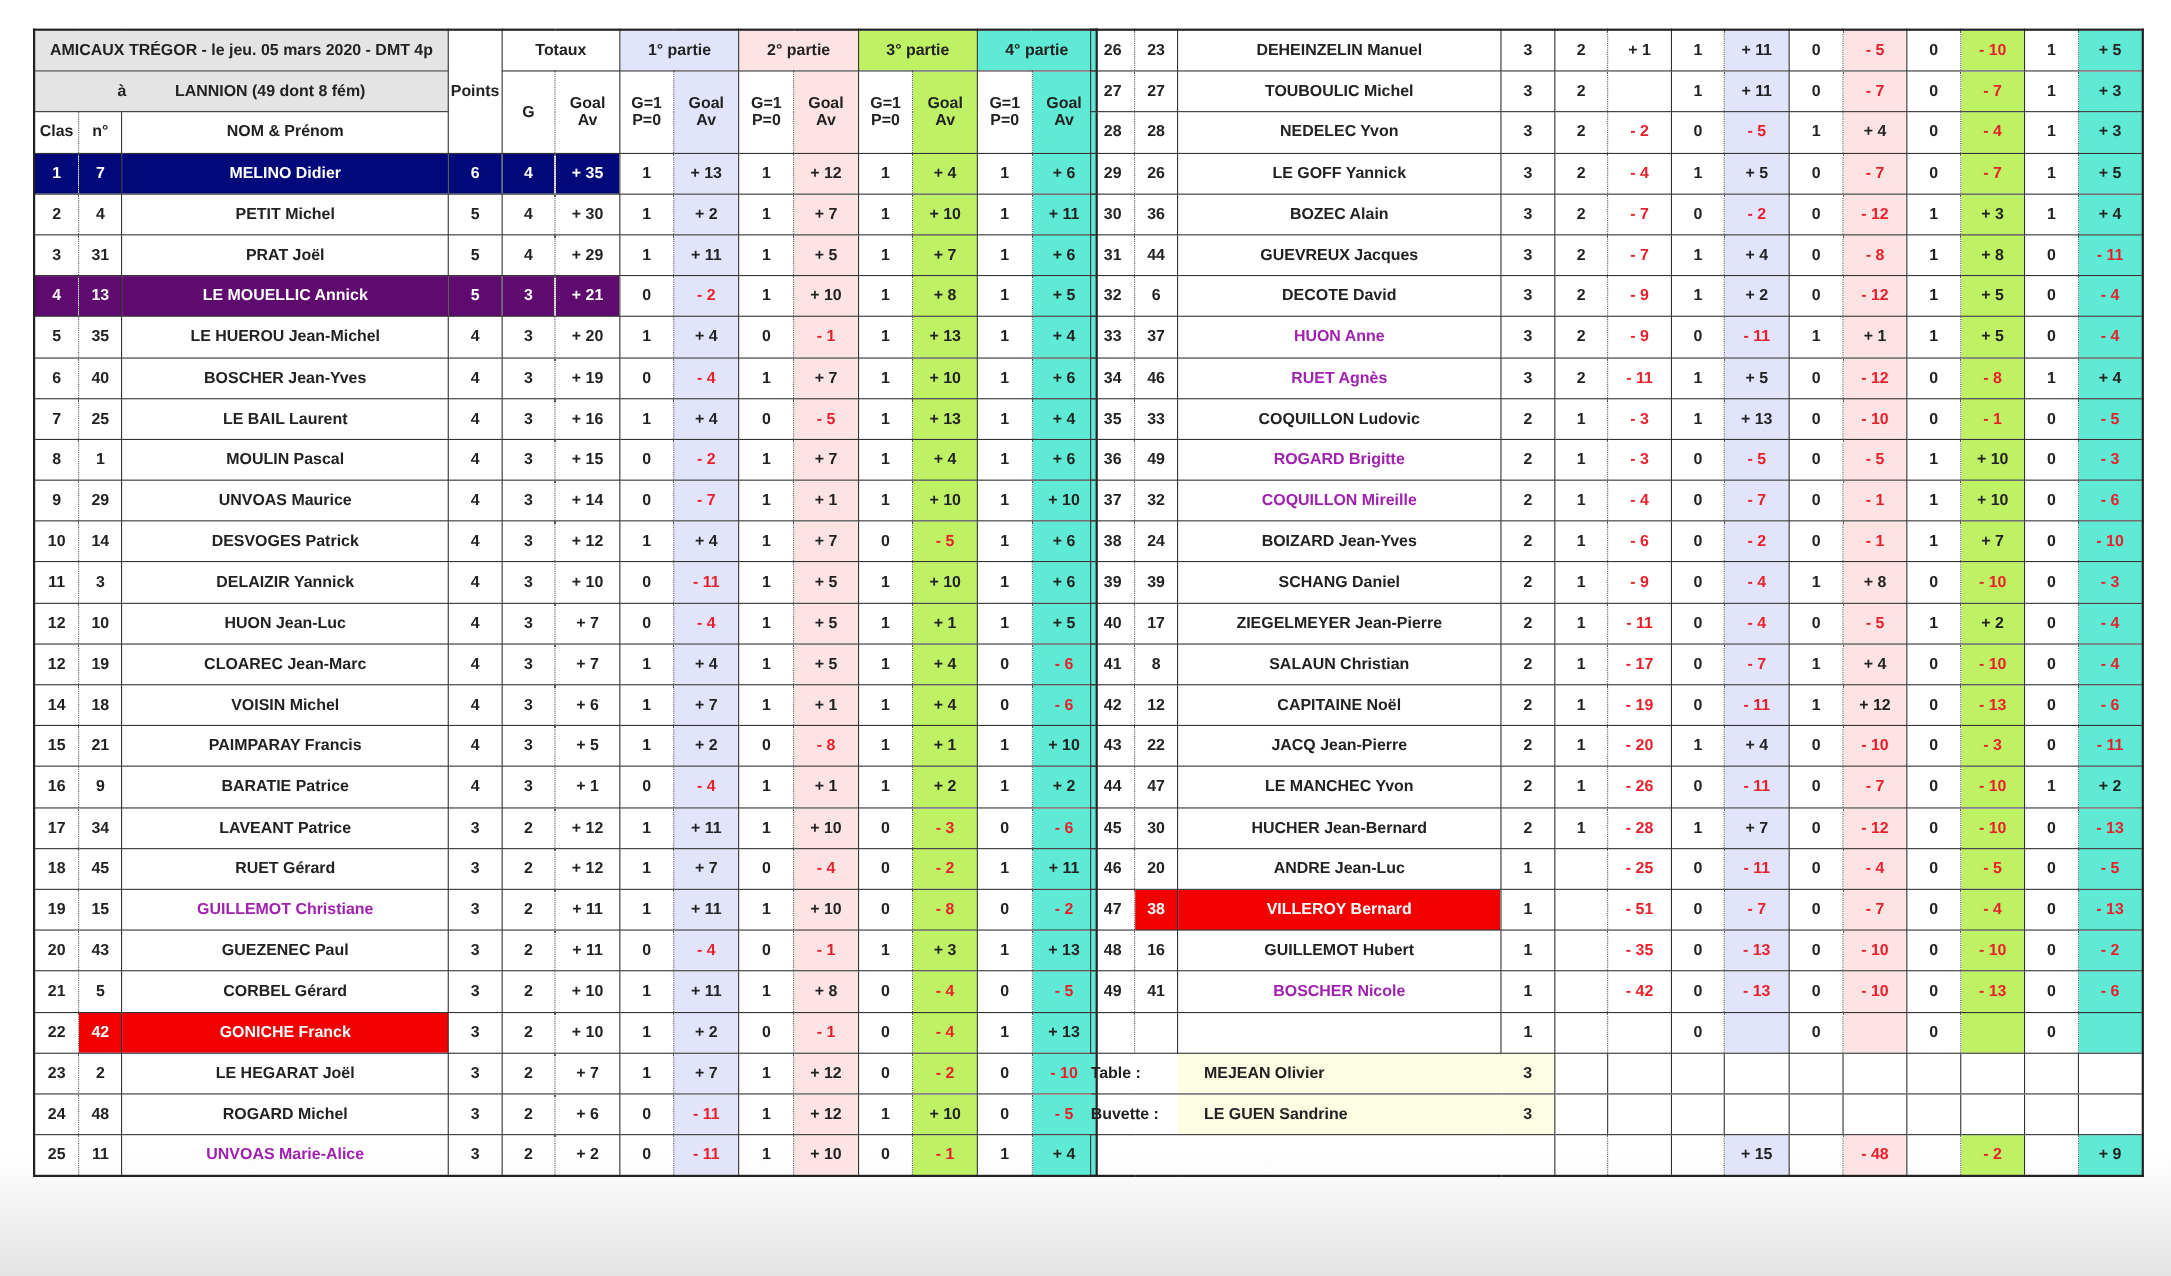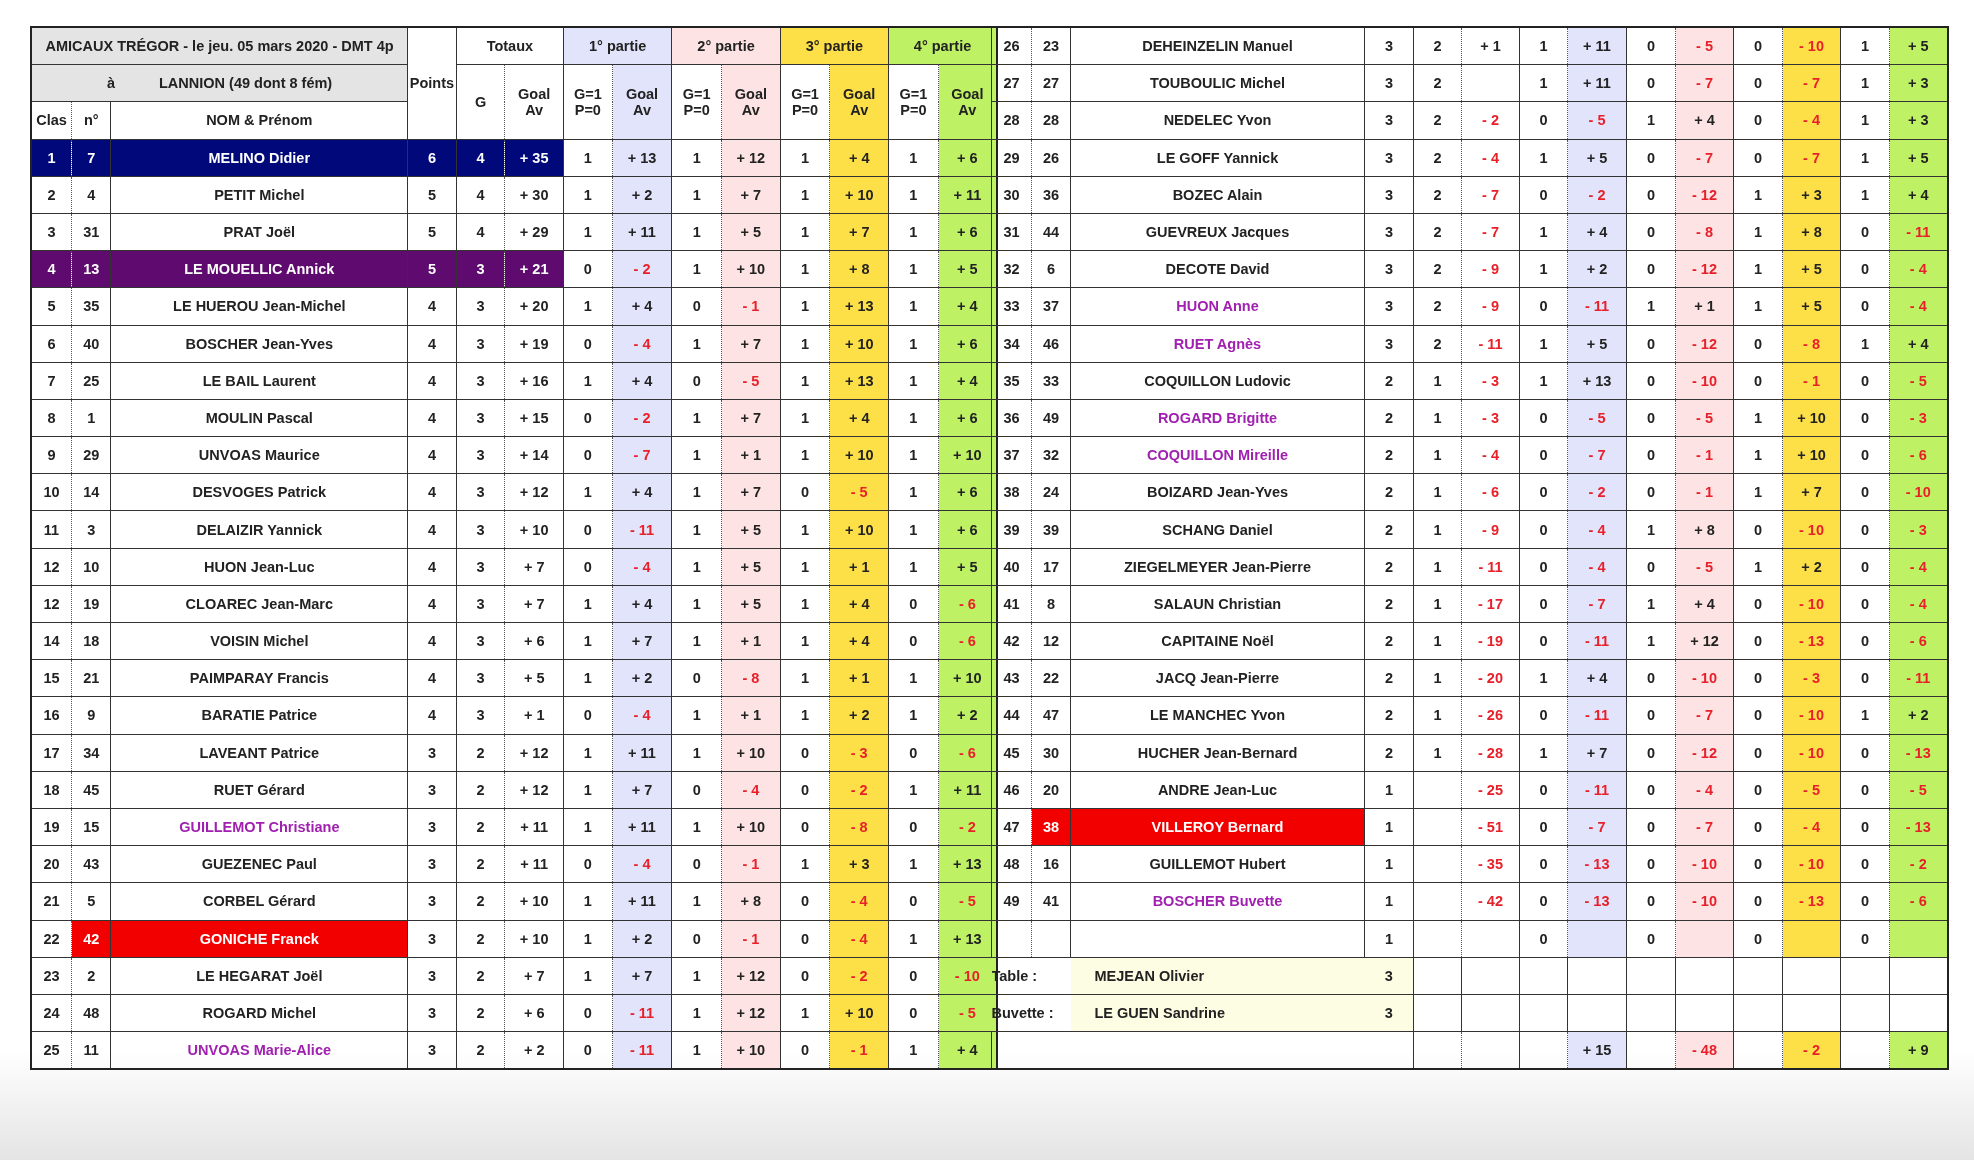--- a/index.html
+++ b/index.html
@@ -11,22 +11,22 @@
     position:relative;
   }
   table { border-collapse:collapse; position:absolute; top:26px; table-layout:fixed; }
   td { height:36.2px; padding:0; text-align:center; vertical-align:middle; border:1.5px solid #333; font-weight:bold; white-space:nowrap; overflow:hidden; }
   #left { left:30px; width:968px; border:2.5px solid #222; }
   #right { left:991px; width:776px; border:2.5px solid #222; border-left:none; }
   td.dl { border-right:1px dotted #555; }
   td.dr { border-left:1px dotted #555; }
   .p1 { background:#e2e4fb; }
   .p2 { background:#fde3e3;margin-top:24px; }
-  .p3 { background:#fde047; }
-  .p4 { background:#bef264; }
+  .p3 { background:#bef264; }
+  .p4 { background:#5eead4; }
   .hdr-title { background:#e4e4e4; font-size:14.5px; }
   .neg { color:#e8202a; }
   .fem { color:#a020b0; }
   .navy td.hl { background:#00087a; color:#fff; }
   .plum td.hl { background:#5e0a6e; color:#fff; }
   td.redhl { background:#f20000; color:#fff; }
   .tb td { border-left:none; border-right:none; }
   .tb-label { text-align:left; padding-right:6px; }
   .tb-name { background:#fdfde4; text-align:left; padding-left:24px;margin-top:28px; }
   .tb-val { background:#fdfde4; }
@@ -864,21 +864,21 @@
         <td class="dl">0</td>
         <td class="p2 dr neg">- 10</td>
         <td class="dl">0</td>
         <td class="p3 dr neg">- 10</td>
         <td class="dl">0</td>
         <td class="p4 dr neg">- 2</td>
       </tr>
       <tr>
         <td class="dl">49</td>
         <td class="dr">41</td>
-        <td class=" fem">BOSCHER Buvette</td>
+        <td class=" fem">BOSCHER Nicole</td>
         <td>1</td>
         <td class="dl"></td>
         <td class="dr neg">- 42</td>
         <td class="dl">0</td>
         <td class="p1 dr neg">- 13</td>
         <td class="dl">0</td>
         <td class="p2 dr neg">- 10</td>
         <td class="dl">0</td>
         <td class="p3 dr neg">- 13</td>
         <td class="dl">0</td>

